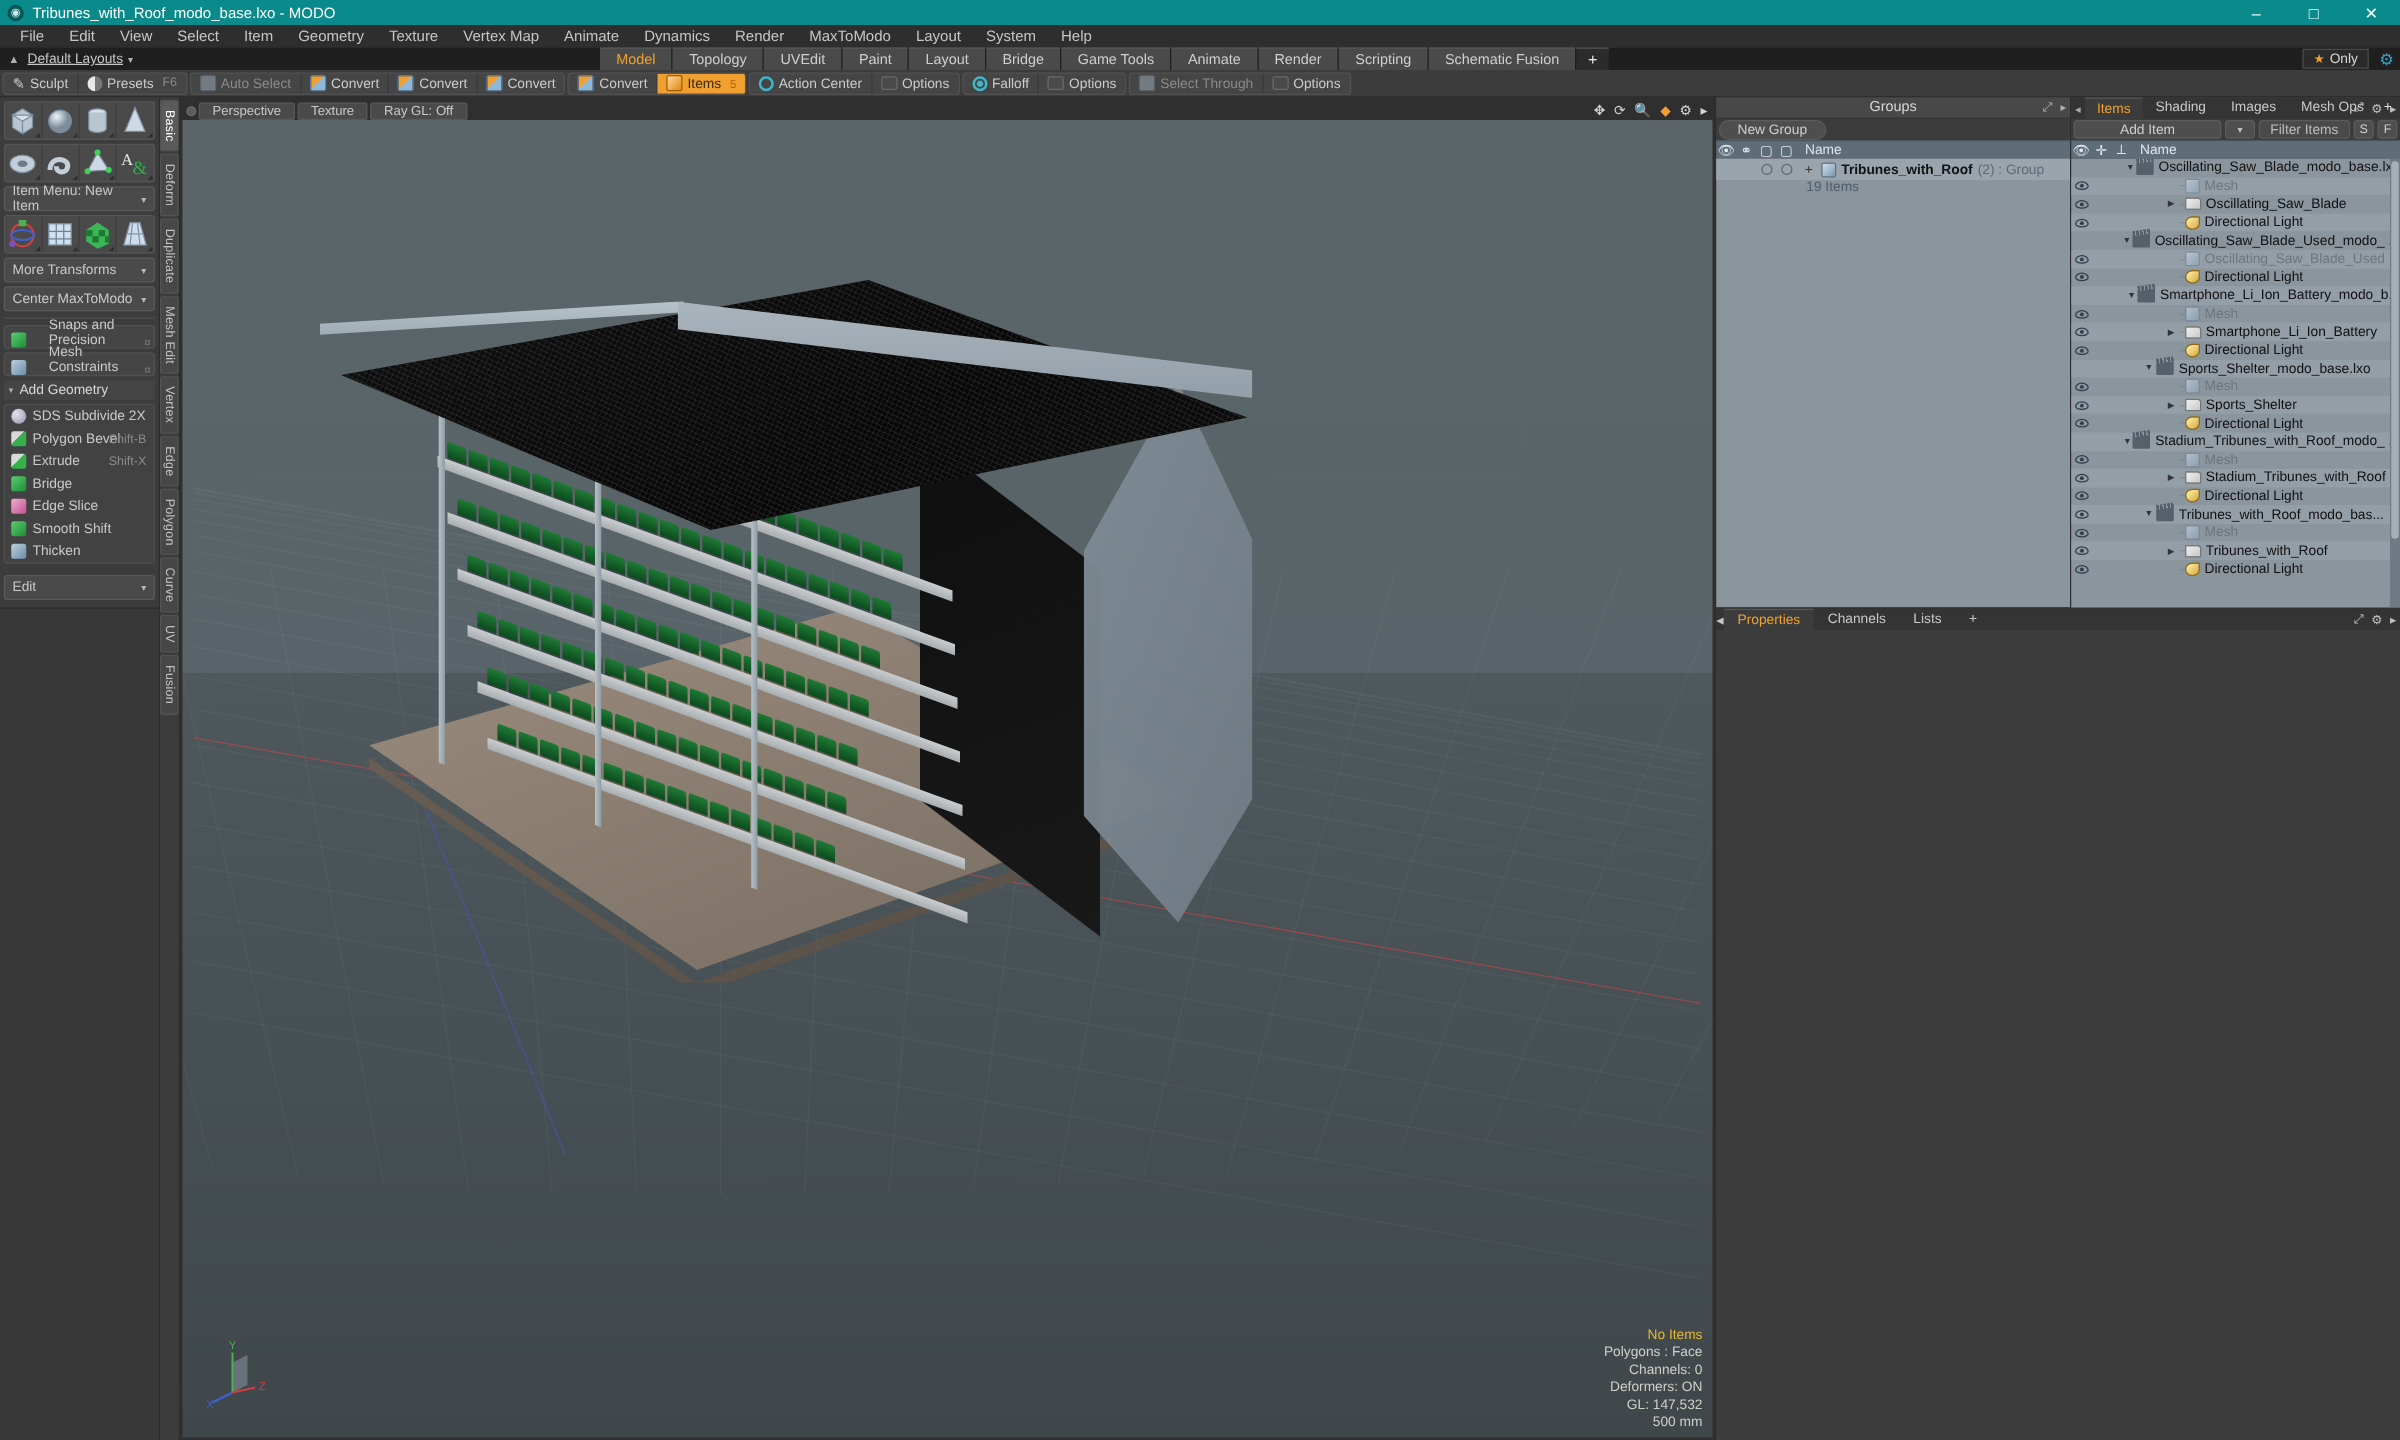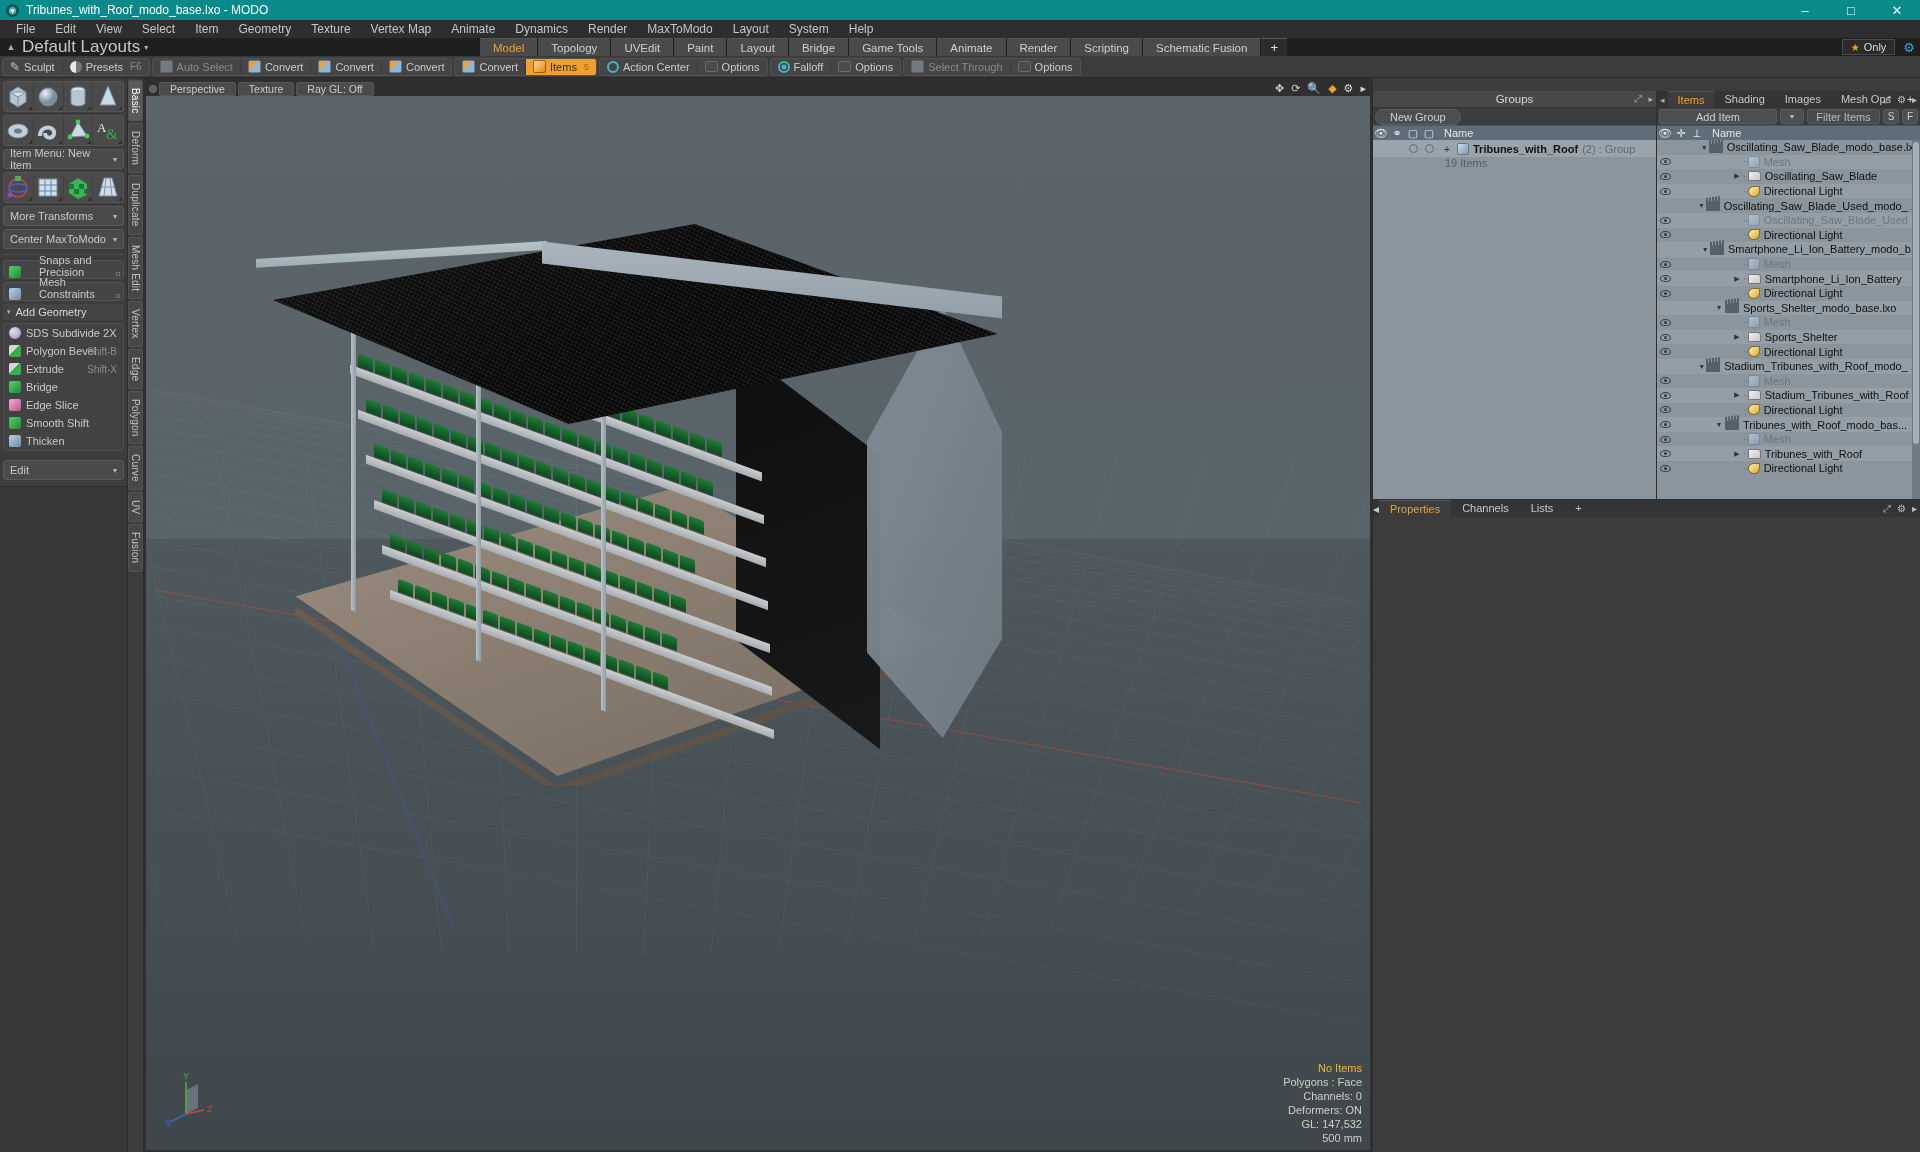--- a/index.html
+++ b/index.html
@@ -17,21 +17,21 @@
     color:#eaffff; font-size:13px; }
 
   
   .menubar { height:18px; background:#2e2e2e; display:flex; align-items:center; padding-left:6px; }
   .menubar > div { padding:0 10px; font-size:12px; color:#c6c6c6; line-height:18px; }
 
   
   .layoutrow { height:18px; background:#1f1f1f; display:flex; align-items:center; position:relative; }
   .layoutrow .lft { display:flex; align-items:center; padding-left:4px; width:480px; }
   .lay-arrow { width:14px; text-align:center; color:#b0b0b0; font-size:9px; }
-  .lay-label { font-size:17px; color:#c6c6c6; padding-left:4px; }
+  .lay-label { font-size:11px; color:#c6c6c6; padding-left:4px;text-decoration:underline; }
   .lay-caret { font-size:8px; margin-left:4px; color:#b0b0b0; }
   .laytabs { display:flex; height:18px;text-align:right; }
   .laytab { padding:0 13px; line-height:18px; font-size:11.5px; color:#cfcfcf;
     background:#4a4a4a; margin-right:1px; border-top:1px solid #565656; }
   .laytab.active { background:#4a4a4a; color:#f0a030; }
   .laytab.plus { padding:0 9px; color:#e8e8e8; font-size:13px; background:#2b2b2b; }
   .layoutrow .rgt { position:absolute; right:2px; display:flex; align-items:center; gap:8px; }
   .only-box { background:#2b2b2b; border:1px solid #4a4a4a; padding:1px 8px; font-size:11px;
     color:#d8d8d8; display:flex; align-items:center; gap:4px; }
   .star { color:#f0a030; font-size:10px; }
@@ -165,21 +165,21 @@
   .vstats .hd { color:#e8b830; }
   .vstats .dim { color:#d0cfc6; }
 
   .statusbar { height:17px; background:#3c3c3c; display:flex; align-items:center;
     font-size:11px; color:#c6c6c6; padding-left:8px; gap:9px; border-top:1px solid #2d2d2d; }
   .statusbar .k { color:#b8b8b8; }
 
   
   .rightside { width:548px; display:flex; flex-direction:column; background:#3c3c3c;
     border-left:1px solid #2d2d2d; }
-  .rtop { display:flex; height:408px;margin-top:13px; }
+  .rtop { display:flex; height:408px; }
 
   .groupspanel { width:285px; background:#3c3c3c; border-right:1px solid #2d2d2d;
     display:flex; flex-direction:column; }
   .panelhdr { height:17px; background:#484848; display:flex; align-items:center;
     justify-content:center; font-size:11.5px; color:#d8d8d8; position:relative;
     border-bottom:1px solid #333; }
   .panelhdr .exp { position:absolute; right:14px; color:#b4b4b4; font-size:10px; }
   .panelhdr .car { position:absolute; right:3px; color:#b4b4b4; font-size:9px; }
   .toolrow { height:17px; display:flex; align-items:center; padding:1px 2px; gap:3px; }
   .newgrp { background:#4e4e4e; border:1px solid #5c5c5c; border-radius:8px; font-size:11px;

